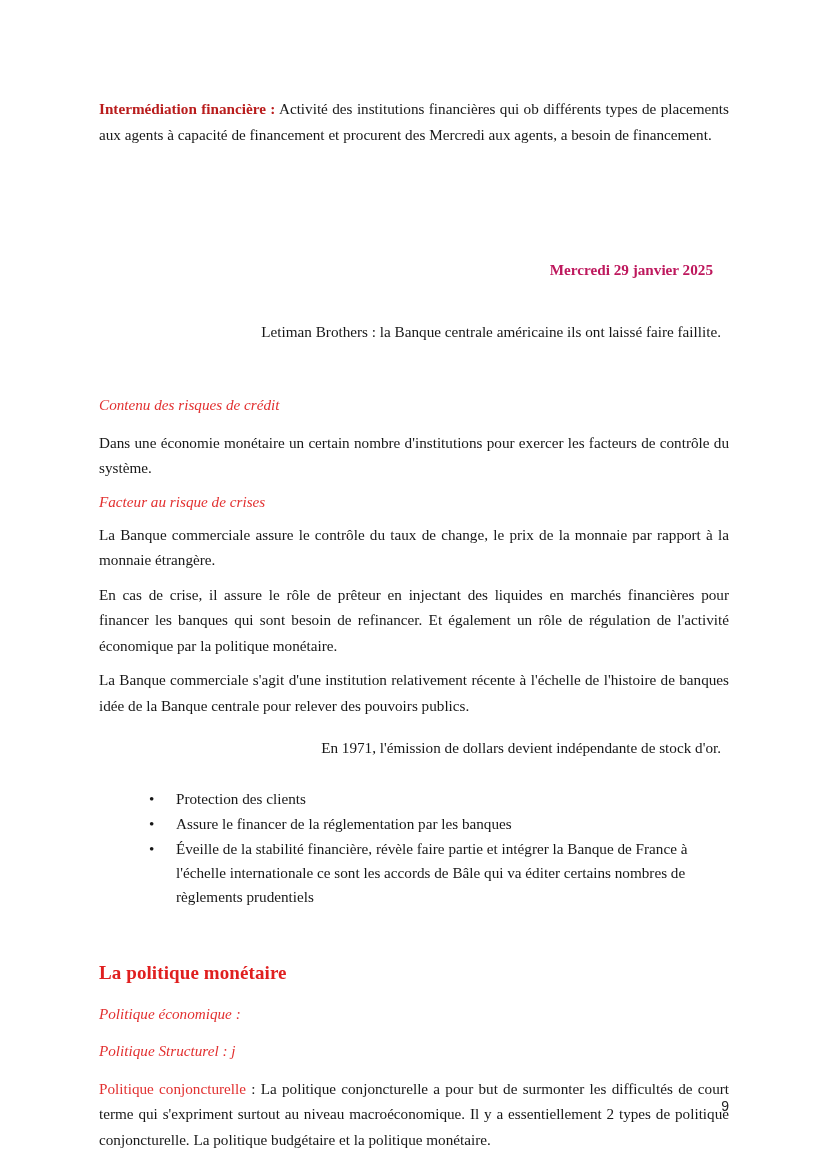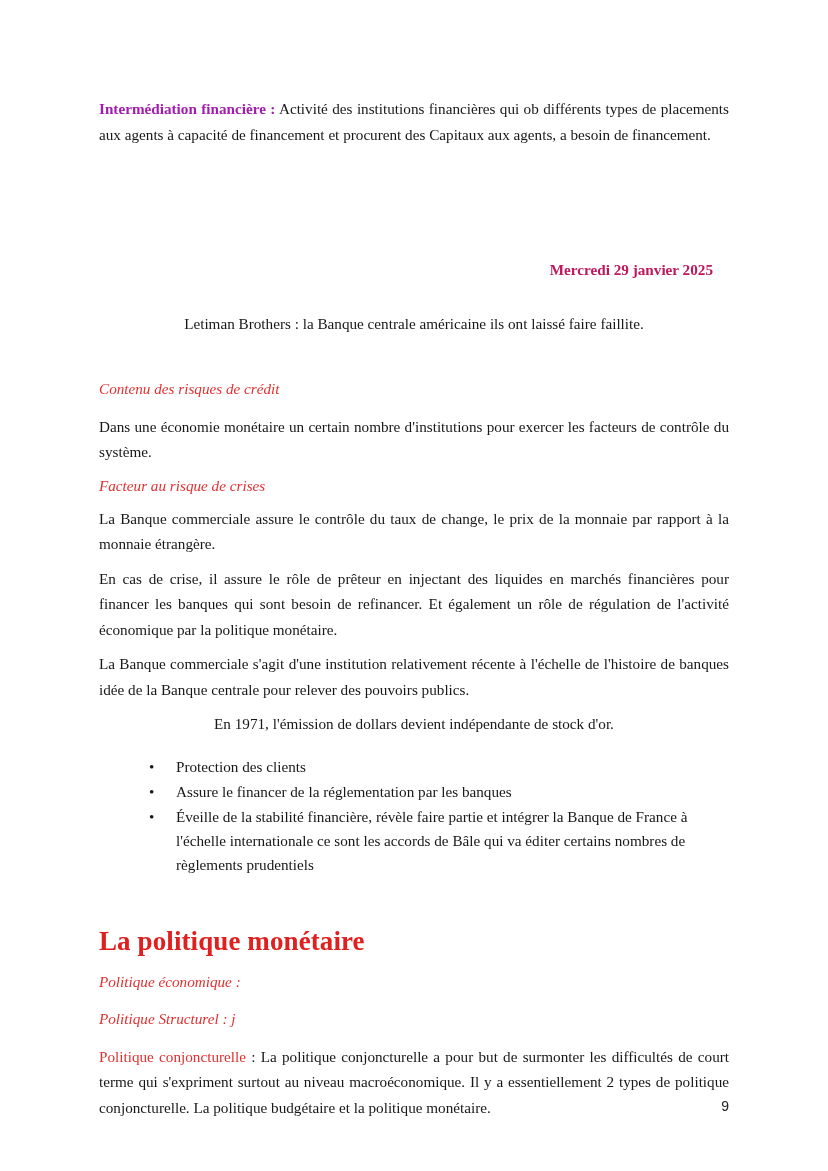--- a/index.html
+++ b/index.html
@@ -27,54 +27,54 @@
   p.para {
     margin: 0;
     font-size: 15.2px;
     line-height: 25.5px;
     text-align: justify;
     text-justify: inter-word;
     color: #171717;
   }
   .lead-label {
     font-weight: bold;
-    color: #a21caf;
+    color: #b91c1c;
     margin-top: 48px;
   }
   .spacer-xl { height: 96px; }
   .spacer-lg { height: 40px; }
   .spacer-md { height: 24px; }
   .spacer-sm { height: 14px; }
   .spacer-xs { height: 9px; }
   .date-line {
     margin: 16px;
     text-align: right;
     font-size: 15.2px;
     line-height: 22px;
     font-weight: bold;
     color: #be185d;
   }
   p.plain {
-    margin: 0;
+    margin: 8px;
     font-size: 15.2px;
     line-height: 25.5px;
-    text-align: center;
+    text-align: right;
     color: #171717;
   }
   h3.red-head {
     margin: 0;
     font-size: 15.2px;
     line-height: 23px;
     font-weight: normal;
     color: #e23030;
     font-style: italic;
   }
   h1.big-red {
     margin: 0;
-    font-size: 27px;
+    font-size: 19px;
     line-height: 30px;
     font-weight: bold;
     color: #e01f1f;
     letter-spacing: 0.1px;
   }
   .red-inline {
     color: #e23030;
   }
   ul.bullets {
     margin: 0;
@@ -110,21 +110,21 @@
     font-family: "Liberation Sans", sans-serif;
   }
 </style>
 </head>
 <body>
 
 <div class="page">
 
   <div class="content">
 
-    <p class="para"><span class="lead-label">Intermédiation financière :</span><span> Activité des institutions financières qui ob différents types de placements aux agents à capacité de financement et procurent des Capitaux aux agents, a besoin de financement.</span></p>
+    <p class="para"><span class="lead-label">Intermédiation financière :</span><span> Activité des institutions financières qui ob différents types de placements aux agents à capacité de financement et procurent des Mercredi aux agents, a besoin de financement.</span></p>
 
     <div class="spacer-xl"></div>
 
     <p class="date-line">Mercredi 29 janvier 2025</p>
 
     <div class="spacer-sm"></div>
 
     <p class="plain">Letiman Brothers : la Banque centrale américaine ils ont laissé faire faillite.</p>
 
     <div class="spacer-lg"></div>

